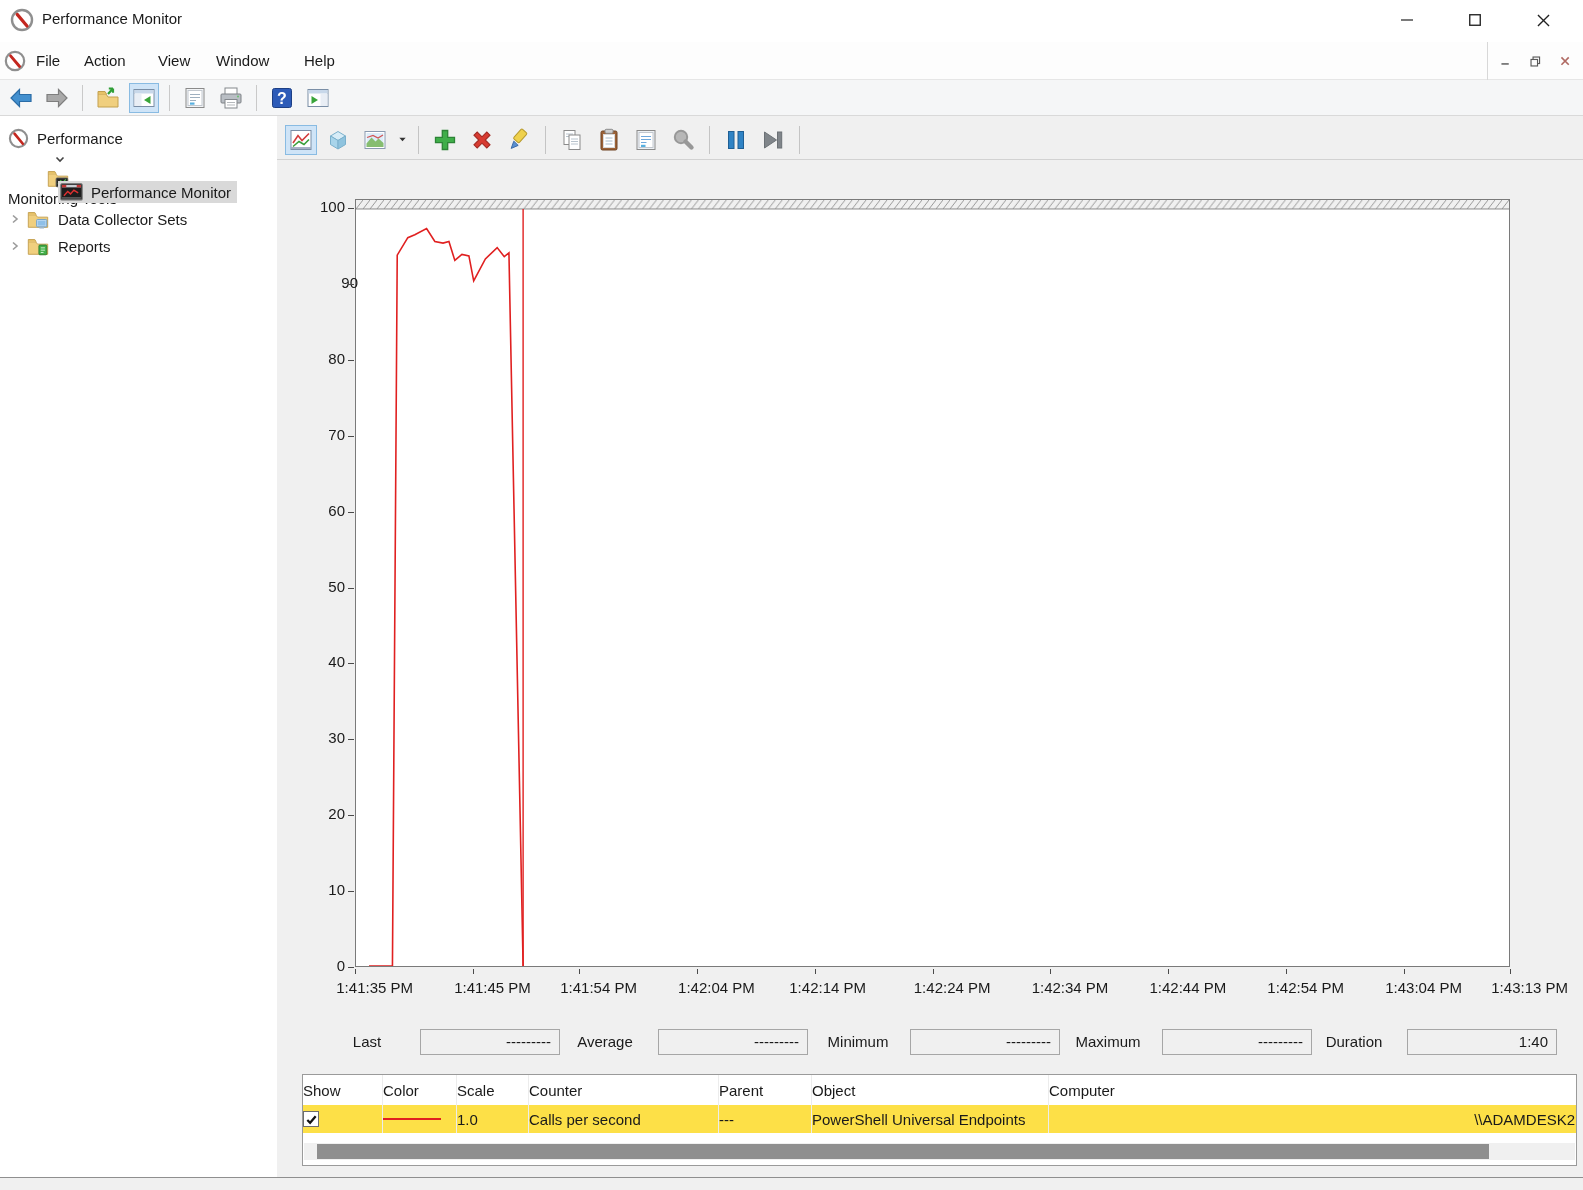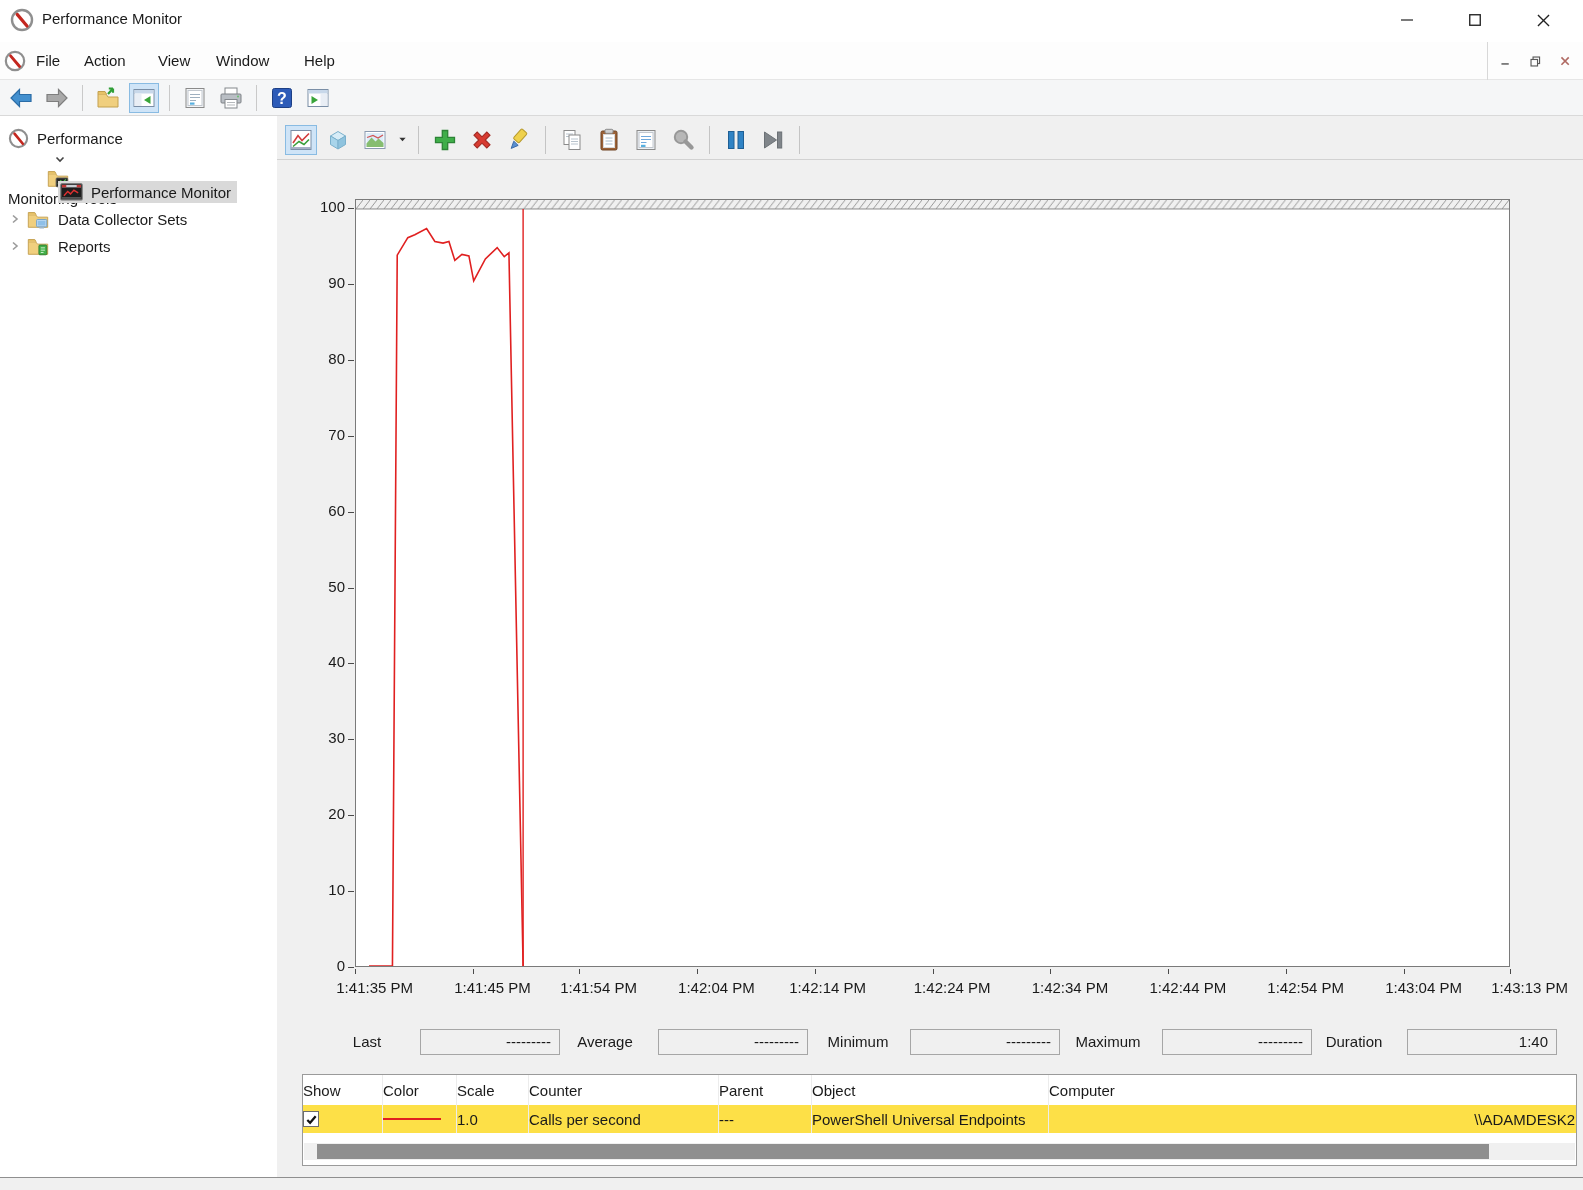--- a/index.html
+++ b/index.html
@@ -388,21 +388,21 @@
       </pattern>
     </defs>
     <rect x="0" y="0" width="1155" height="9" fill="url(#hatch)"></rect>
     <line x1="0" y1="9" x2="1155" y2="9" stroke="#8a8a8a" stroke-width="1"></line>
     <line id="sweep-line" x1="167.4" y1="9" x2="167.4" y2="768" stroke="#e02020" stroke-width="1.4"></line>
     <polyline id="series-line" fill="none" stroke="#e02020" stroke-width="1.6" points="13.0,768.0 36.5,768.0 41.3,55.3 51.9,37.8 58.9,34.8 70.7,28.7 79.0,41.6 87.2,43.2 93.1,41.6 99.0,60.6 106.1,54.5 113.1,56.1 117.9,81.1 129.6,59.1 141.4,47.7 148.5,56.8 153.2,53.0 167.4,768.0"></polyline>
   </svg>
   <div id="axis-layer" style="position:absolute;left:0;top:0;width:1583px;height:1190px;pointer-events:none;">
       <span class="y-label" style="left: 289px; top: 198px;">100</span>
       <span class="y-tick" style="left: 348px; top: 208px;"></span>
-      <span class="y-label" style="left: 289px; top: 273.9px;">90</span>
+      <span class="y-label" style="left: 302px; top: 273.9px;">90</span>
       <span class="y-tick" style="left: 348px; top: 283.9px;"></span>
       <span class="y-label" style="left: 289px; top: 349.8px;">80</span>
       <span class="y-tick" style="left: 348px; top: 359.8px;"></span>
       <span class="y-label" style="left: 289px; top: 425.7px;">70</span>
       <span class="y-tick" style="left: 348px; top: 435.7px;"></span>
       <span class="y-label" style="left: 289px; top: 501.6px;">60</span>
       <span class="y-tick" style="left: 348px; top: 511.6px;"></span>
       <span class="y-label" style="left: 289px; top: 577.5px;">50</span>
       <span class="y-tick" style="left: 348px; top: 587.5px;"></span>
       <span class="y-label" style="left: 289px; top: 653.4px;">40</span>

